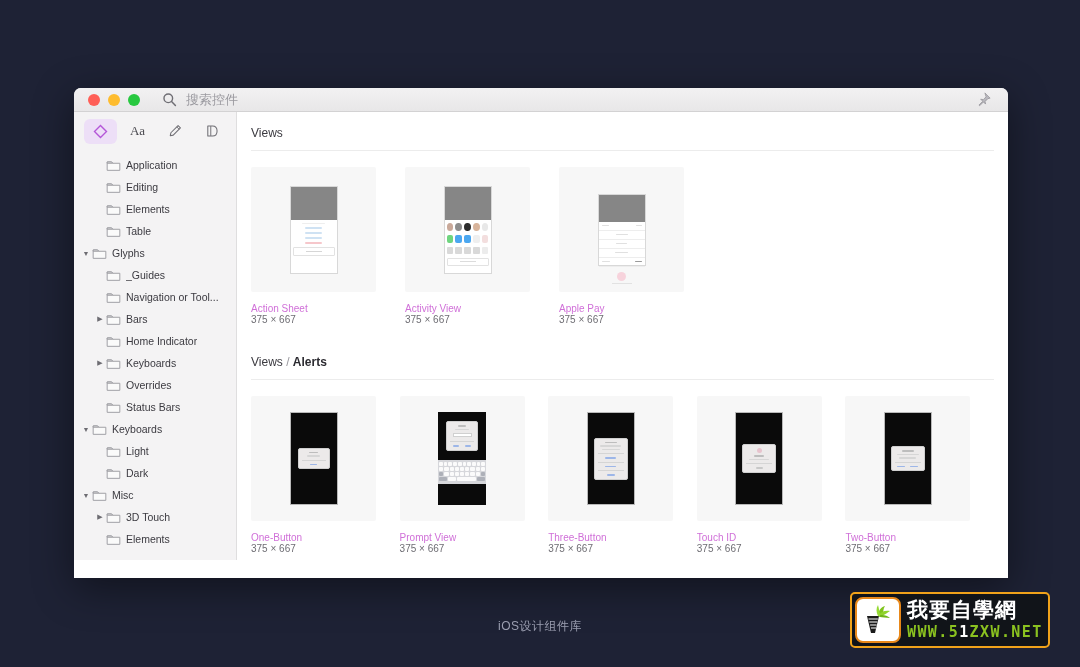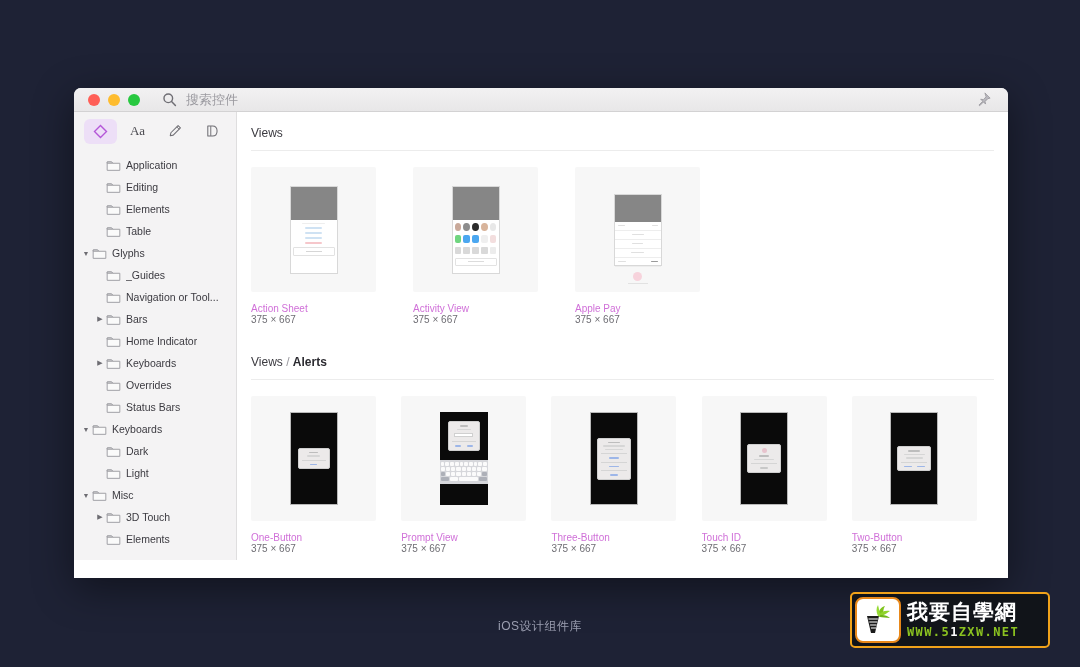--- a/index.html
+++ b/index.html
@@ -99,21 +99,21 @@
     padding: 14px 0 10px 14px;
     font-size: 12px; color: #3b3a40;
     border-bottom: 1px solid #ececec;
     margin: 0 14px 0 14px;
     padding-left: 0;
   }
   .section-head .crumb-sep { color: #9a999f; font-weight: normal; }
   .section-head .crumb-last { font-weight: bold; color: #2c2b31; }
 
   .grid {
-    display: flex; padding: 16px 14px 0 14px; gap: 8px;
+    display: flex; padding: 16px 14px 0 14px; gap: 0;
   }
   .card { width: 154px; margin-right: 0; }
   .thumb {
     width: 125px; height: 125px;
     background: #f7f7f7;
     display: flex; align-items: center; justify-content: center;
     border-radius: 2px;
   }
   .card-title {
     margin-top: 11px; font-size: 10px; color: #d070d8;
@@ -214,21 +214,21 @@
     background: #ffffff; border: 2px solid #e8881a; border-radius: 8px;
     display:flex; align-items:center; justify-content:center; flex-shrink:0;
   }
   .wm-text { display:flex; flex-direction:column; margin-left: 6px; }
   .wm-cn {
     font-size: 21px; font-weight: bold; color: #ffffff;
     letter-spacing: 1px; line-height: 1.05;
     font-family: "DejaVu Sans", sans-serif;
   }
   .wm-url {
-    font-size: 12px; font-weight: bold; color: #8bc220;
+    font-size: 15px; font-weight: bold; color: #8bc220;
     letter-spacing: 1.4px; margin-top: 2px;
     font-family: "DejaVu Sans Mono", monospace;
   }
   .wm-url .hl { color: #ffffff; }
 </style>
 </head>
 <body>
 
 <div class="window">
 
@@ -411,31 +411,31 @@
             <span class="node-label">Keyboards</span>
           </div>
           <div class="node" style="padding-left: 20px;">
             <span class="twisty">&nbsp;</span>
             <span style="display: flex;">
               <svg class="folder" viewBox="0 0 16 14">
                 <path d="M1.2 3.2 L6 3.2 L7.1 4.6 L14.8 4.6 L14.8 12.2 L1.2 12.2 Z" fill="#fafafa" stroke="#9b9aa0" stroke-width="1"></path>
                 <path d="M1.2 3.2 L6 3.2 L7.1 4.6 L1.2 4.6 Z" fill="#e9e8ea" stroke="#9b9aa0" stroke-width="1"></path>
               </svg>
             </span>
+            <span class="node-label">Light</span>
+          </div>
+          <div class="node" style="padding-left: 20px;">
+            <span class="twisty">&nbsp;</span>
+            <span style="display: flex;">
+              <svg class="folder" viewBox="0 0 16 14">
+                <path d="M1.2 3.2 L6 3.2 L7.1 4.6 L14.8 4.6 L14.8 12.2 L1.2 12.2 Z" fill="#fafafa" stroke="#9b9aa0" stroke-width="1"></path>
+                <path d="M1.2 3.2 L6 3.2 L7.1 4.6 L1.2 4.6 Z" fill="#e9e8ea" stroke="#9b9aa0" stroke-width="1"></path>
+              </svg>
+            </span>
             <span class="node-label">Dark</span>
-          </div>
-          <div class="node" style="padding-left: 20px;">
-            <span class="twisty">&nbsp;</span>
-            <span style="display: flex;">
-              <svg class="folder" viewBox="0 0 16 14">
-                <path d="M1.2 3.2 L6 3.2 L7.1 4.6 L14.8 4.6 L14.8 12.2 L1.2 12.2 Z" fill="#fafafa" stroke="#9b9aa0" stroke-width="1"></path>
-                <path d="M1.2 3.2 L6 3.2 L7.1 4.6 L1.2 4.6 Z" fill="#e9e8ea" stroke="#9b9aa0" stroke-width="1"></path>
-              </svg>
-            </span>
-            <span class="node-label">Light</span>
           </div>
           <div class="node" style="padding-left: 6px;">
             <span class="twisty">▼</span>
             <span style="display: flex;">
               <svg class="folder" viewBox="0 0 16 14">
                 <path d="M1.2 3.2 L6 3.2 L7.1 4.6 L14.8 4.6 L14.8 12.2 L1.2 12.2 Z" fill="#fafafa" stroke="#9b9aa0" stroke-width="1"></path>
                 <path d="M1.2 3.2 L6 3.2 L7.1 4.6 L1.2 4.6 Z" fill="#e9e8ea" stroke="#9b9aa0" stroke-width="1"></path>
               </svg>
             </span>
             <span class="node-label">Misc</span>

